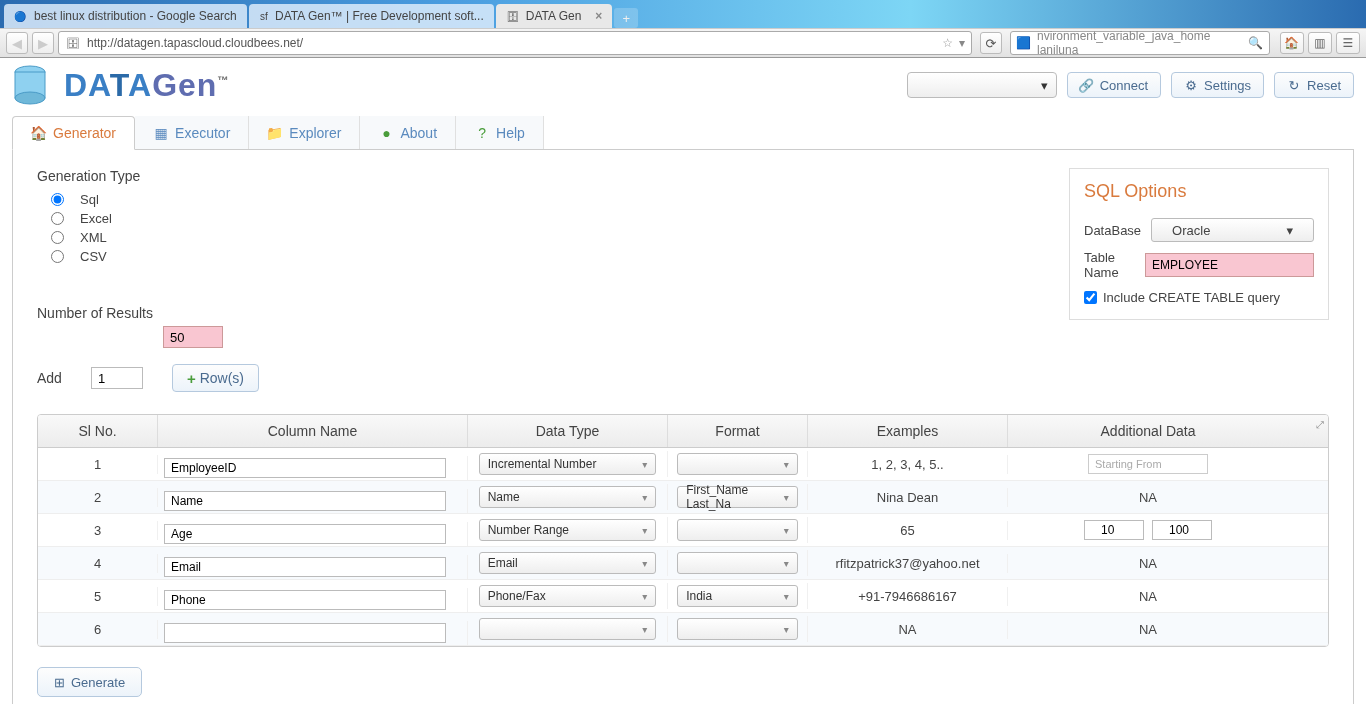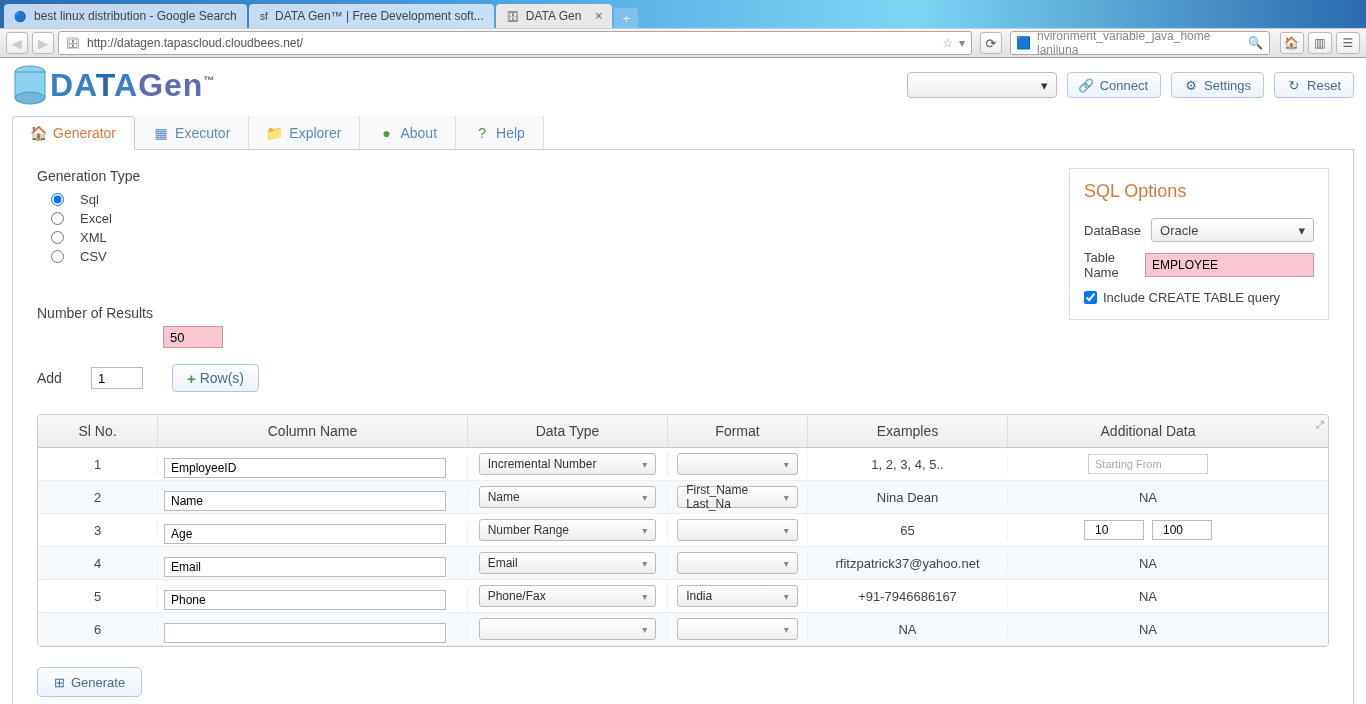--- a/index.html
+++ b/index.html
@@ -90,21 +90,21 @@
   height: calc(704px - 58px);
   overflow: auto;
   padding: 6px 12px;
 }
 .app-header {
   display: flex;
   align-items: center;
   margin-bottom: 10px;
   gap: 10px;
 }
-.logo-block { display:flex;align-items:center;gap:2px;}
+.logo-block { display:flex;align-items:center;gap:16px;}
 .logo-cyl { width:36px;height:42px;display:flex;align-items:center;justify-content:center;}
 .logo-text {
   font-family: "Trebuchet MS", sans-serif;
   font-size: 32px;
   font-weight: bold;
   letter-spacing: 1px;
 }
 .logo-text .d{color:#3a7fc5;}
 .logo-text .a{color:#3a7fc5;}
 .logo-text .t{color:#2b6aa8;}
@@ -188,21 +188,21 @@
   right: 24px;
   top: 18px;
   width: 260px;
   border: 1px solid #ddd;
   padding: 12px 14px 14px 14px;
 }
 .sql-opts h3 { color:#d97a3d;font-size:18px;font-weight:normal;margin-bottom:16px;}
 .opt-row { display:flex;align-items:center;gap:10px;margin:8px 0;font-size:13px;color:#444;}
 .sel-combo {
   flex:1;height:24px;border:1px solid #bbb;border-radius:3px;
-  background:linear-gradient(#fff,#eee);display:flex;align-items:center;justify-content:space-between;padding:0 8px;
+  background:linear-gradient(#fff,#eee);display:flex;align-items:center;justify-content:space-between;padding:0 20px;
 }
 .tbl-name-input {
   flex:1;height:24px;border:1px solid #c99;background:#f9c6d1;padding:0 6px;font-size:12px;
 }
 .chk-row { display:flex;align-items:center;gap:6px;margin-top:10px;font-size:13px;color:#444;}
 
 
 .grid {
   margin-top: 22px;
   border: 1px solid #ccc;
@@ -235,21 +235,21 @@
 .gc.left { justify-content:flex-start;margin-top:8px; }
 .cell-input {
   width: 95%; height:20px; border:1px solid #bbb;
   padding:0 6px;font-size:12px;background:#fff;
 }
 .cell-select {
   width: 95%; height:22px;border:1px solid #bbb;border-radius:3px;
   background:linear-gradient(#fff,#eee);display:flex;align-items:center;justify-content:space-between;padding:0 8px;font-size:12px;color:#333;
 }
 .cell-select .chev { color:#888;font-size:10px;}
-.small-range { width:60px;height:20px;border:1px solid #bbb;padding:0 10px;font-size:12px;margin:0 4px;}
+.small-range { width:60px;height:20px;border:1px solid #bbb;padding:0 16px;font-size:12px;margin:0 4px;}
 .placeholder-box { width:120px;height:20px;border:1px solid #ccc;color:#aaa;font-size:11px;display:flex;align-items:center;padding:0 6px;}
 
 .gen-btn {
   margin-top: 20px;
   height: 30px;
   padding: 0 16px;
   border: 1px solid #b5c9de;
   border-radius: 5px;
   background: linear-gradient(#fdfdfd,#ecf3fa);
   display: inline-flex;

